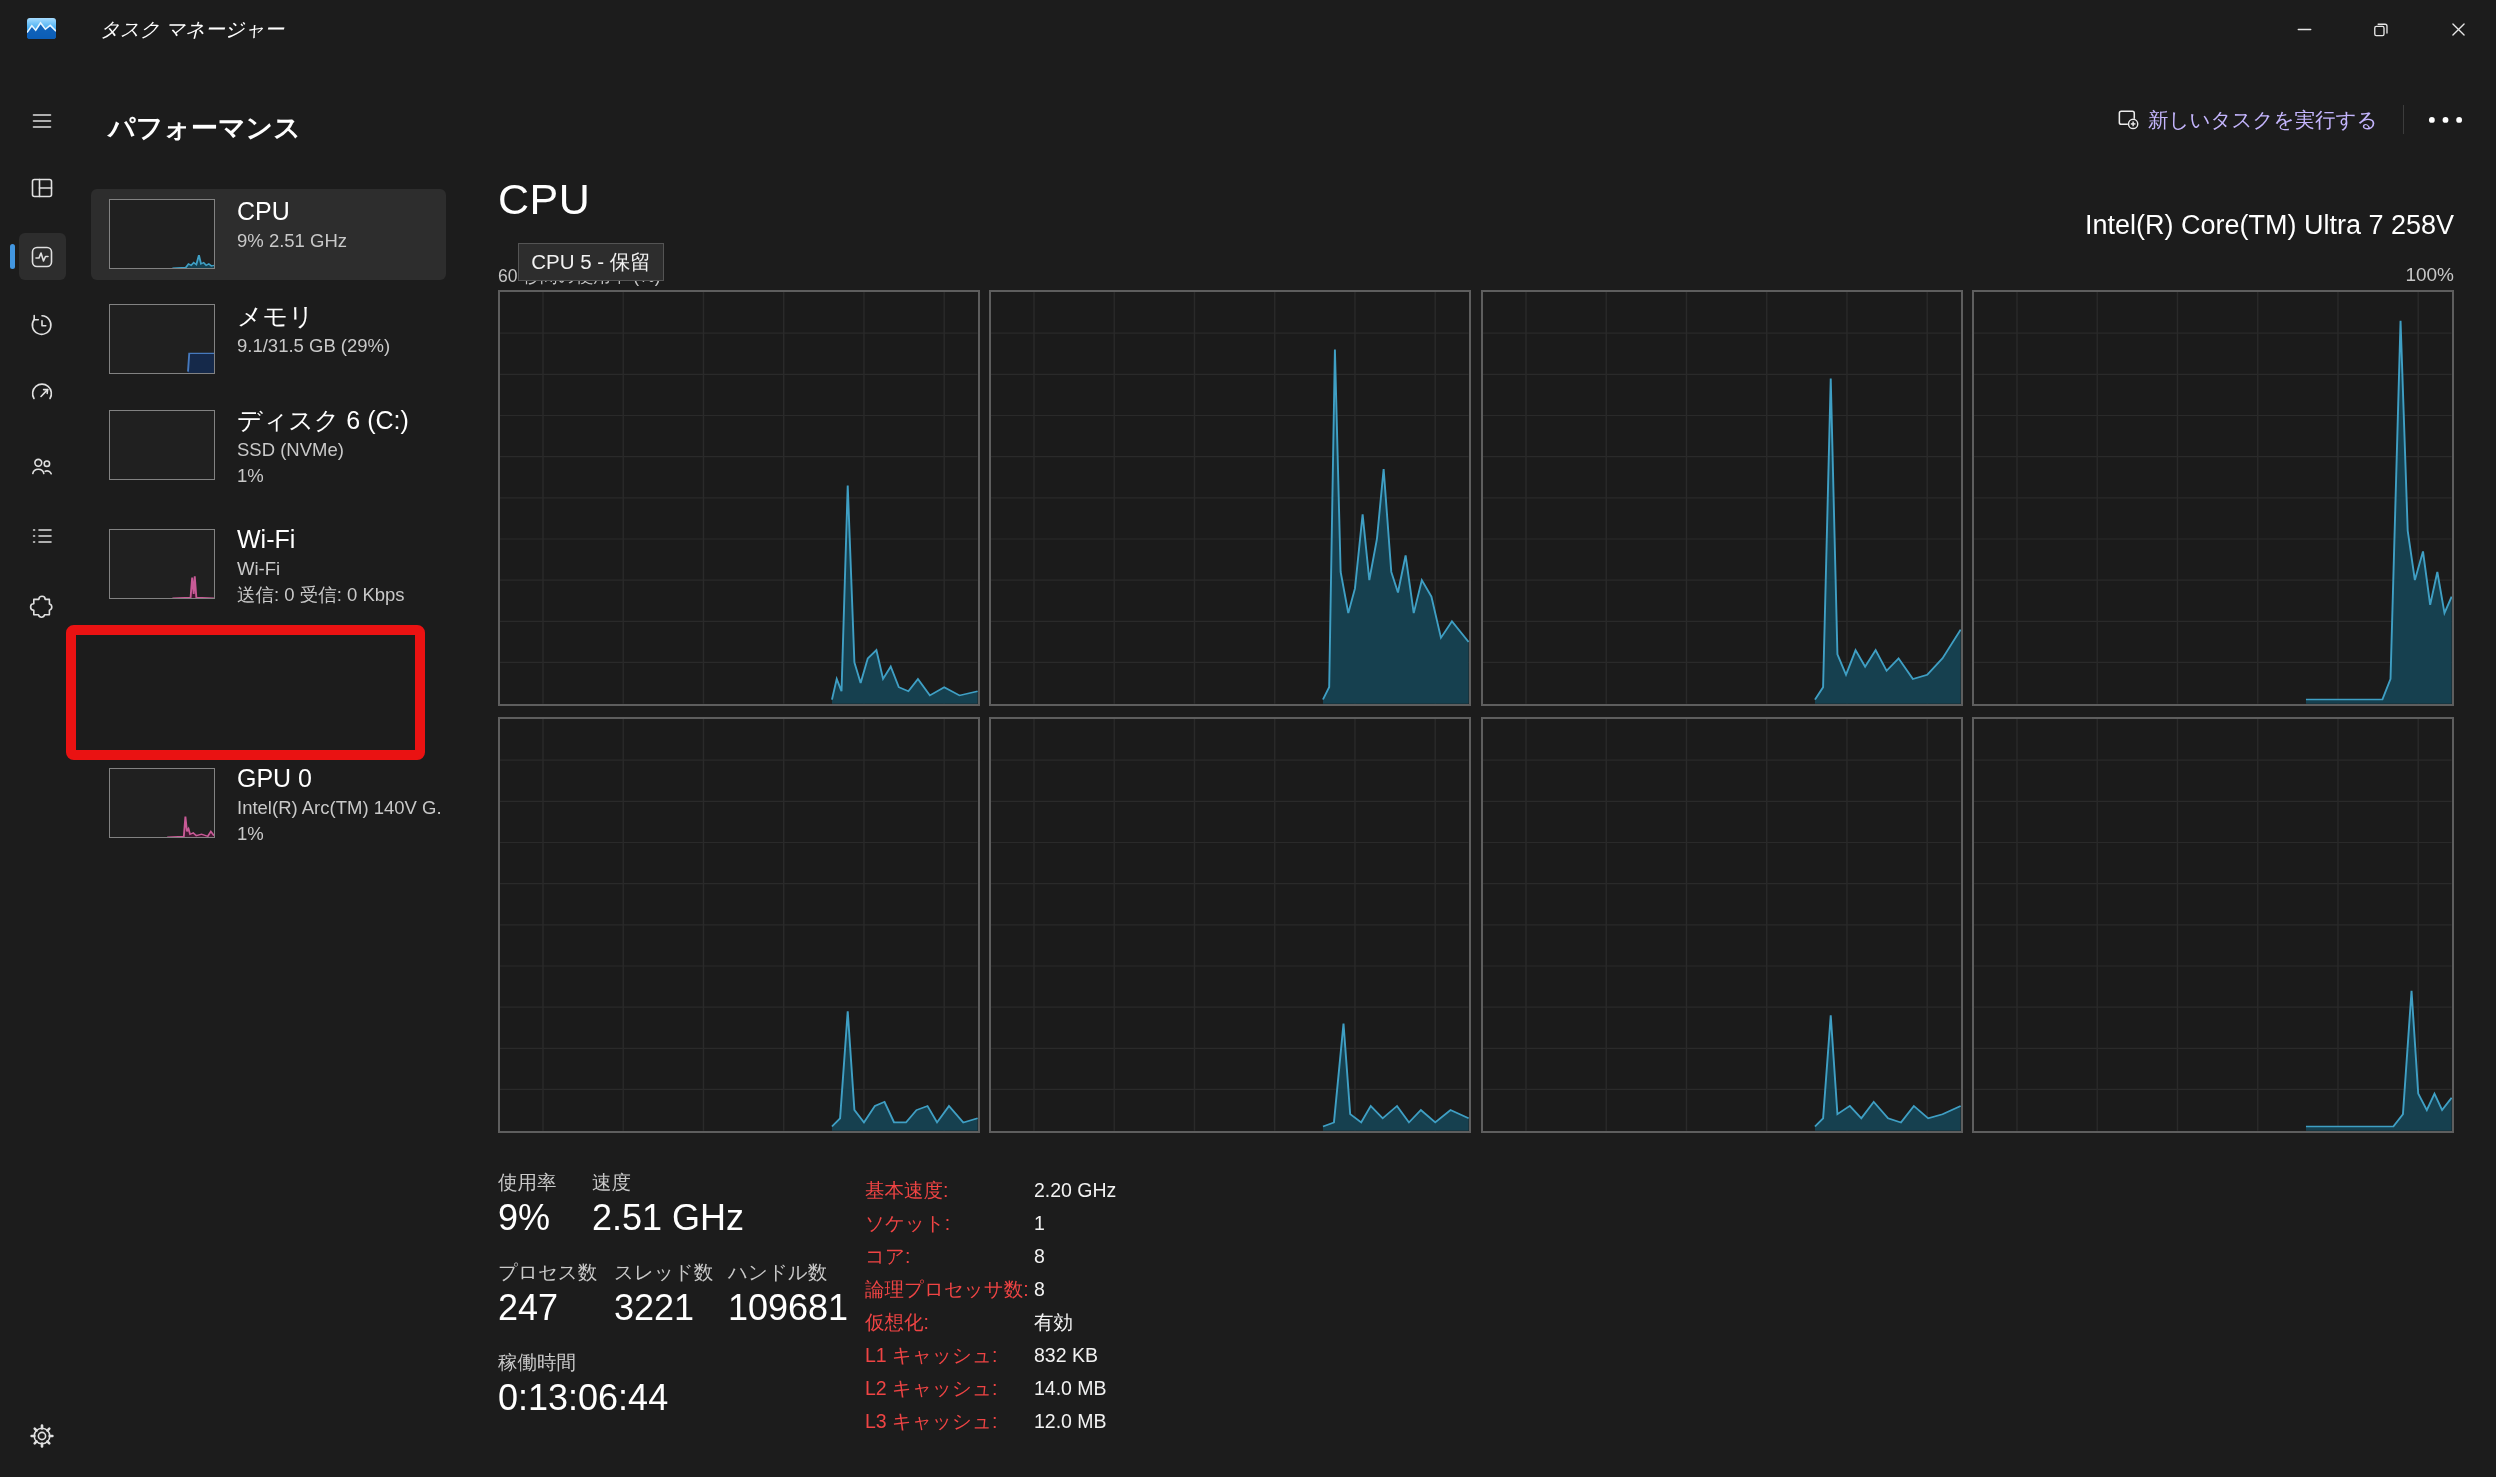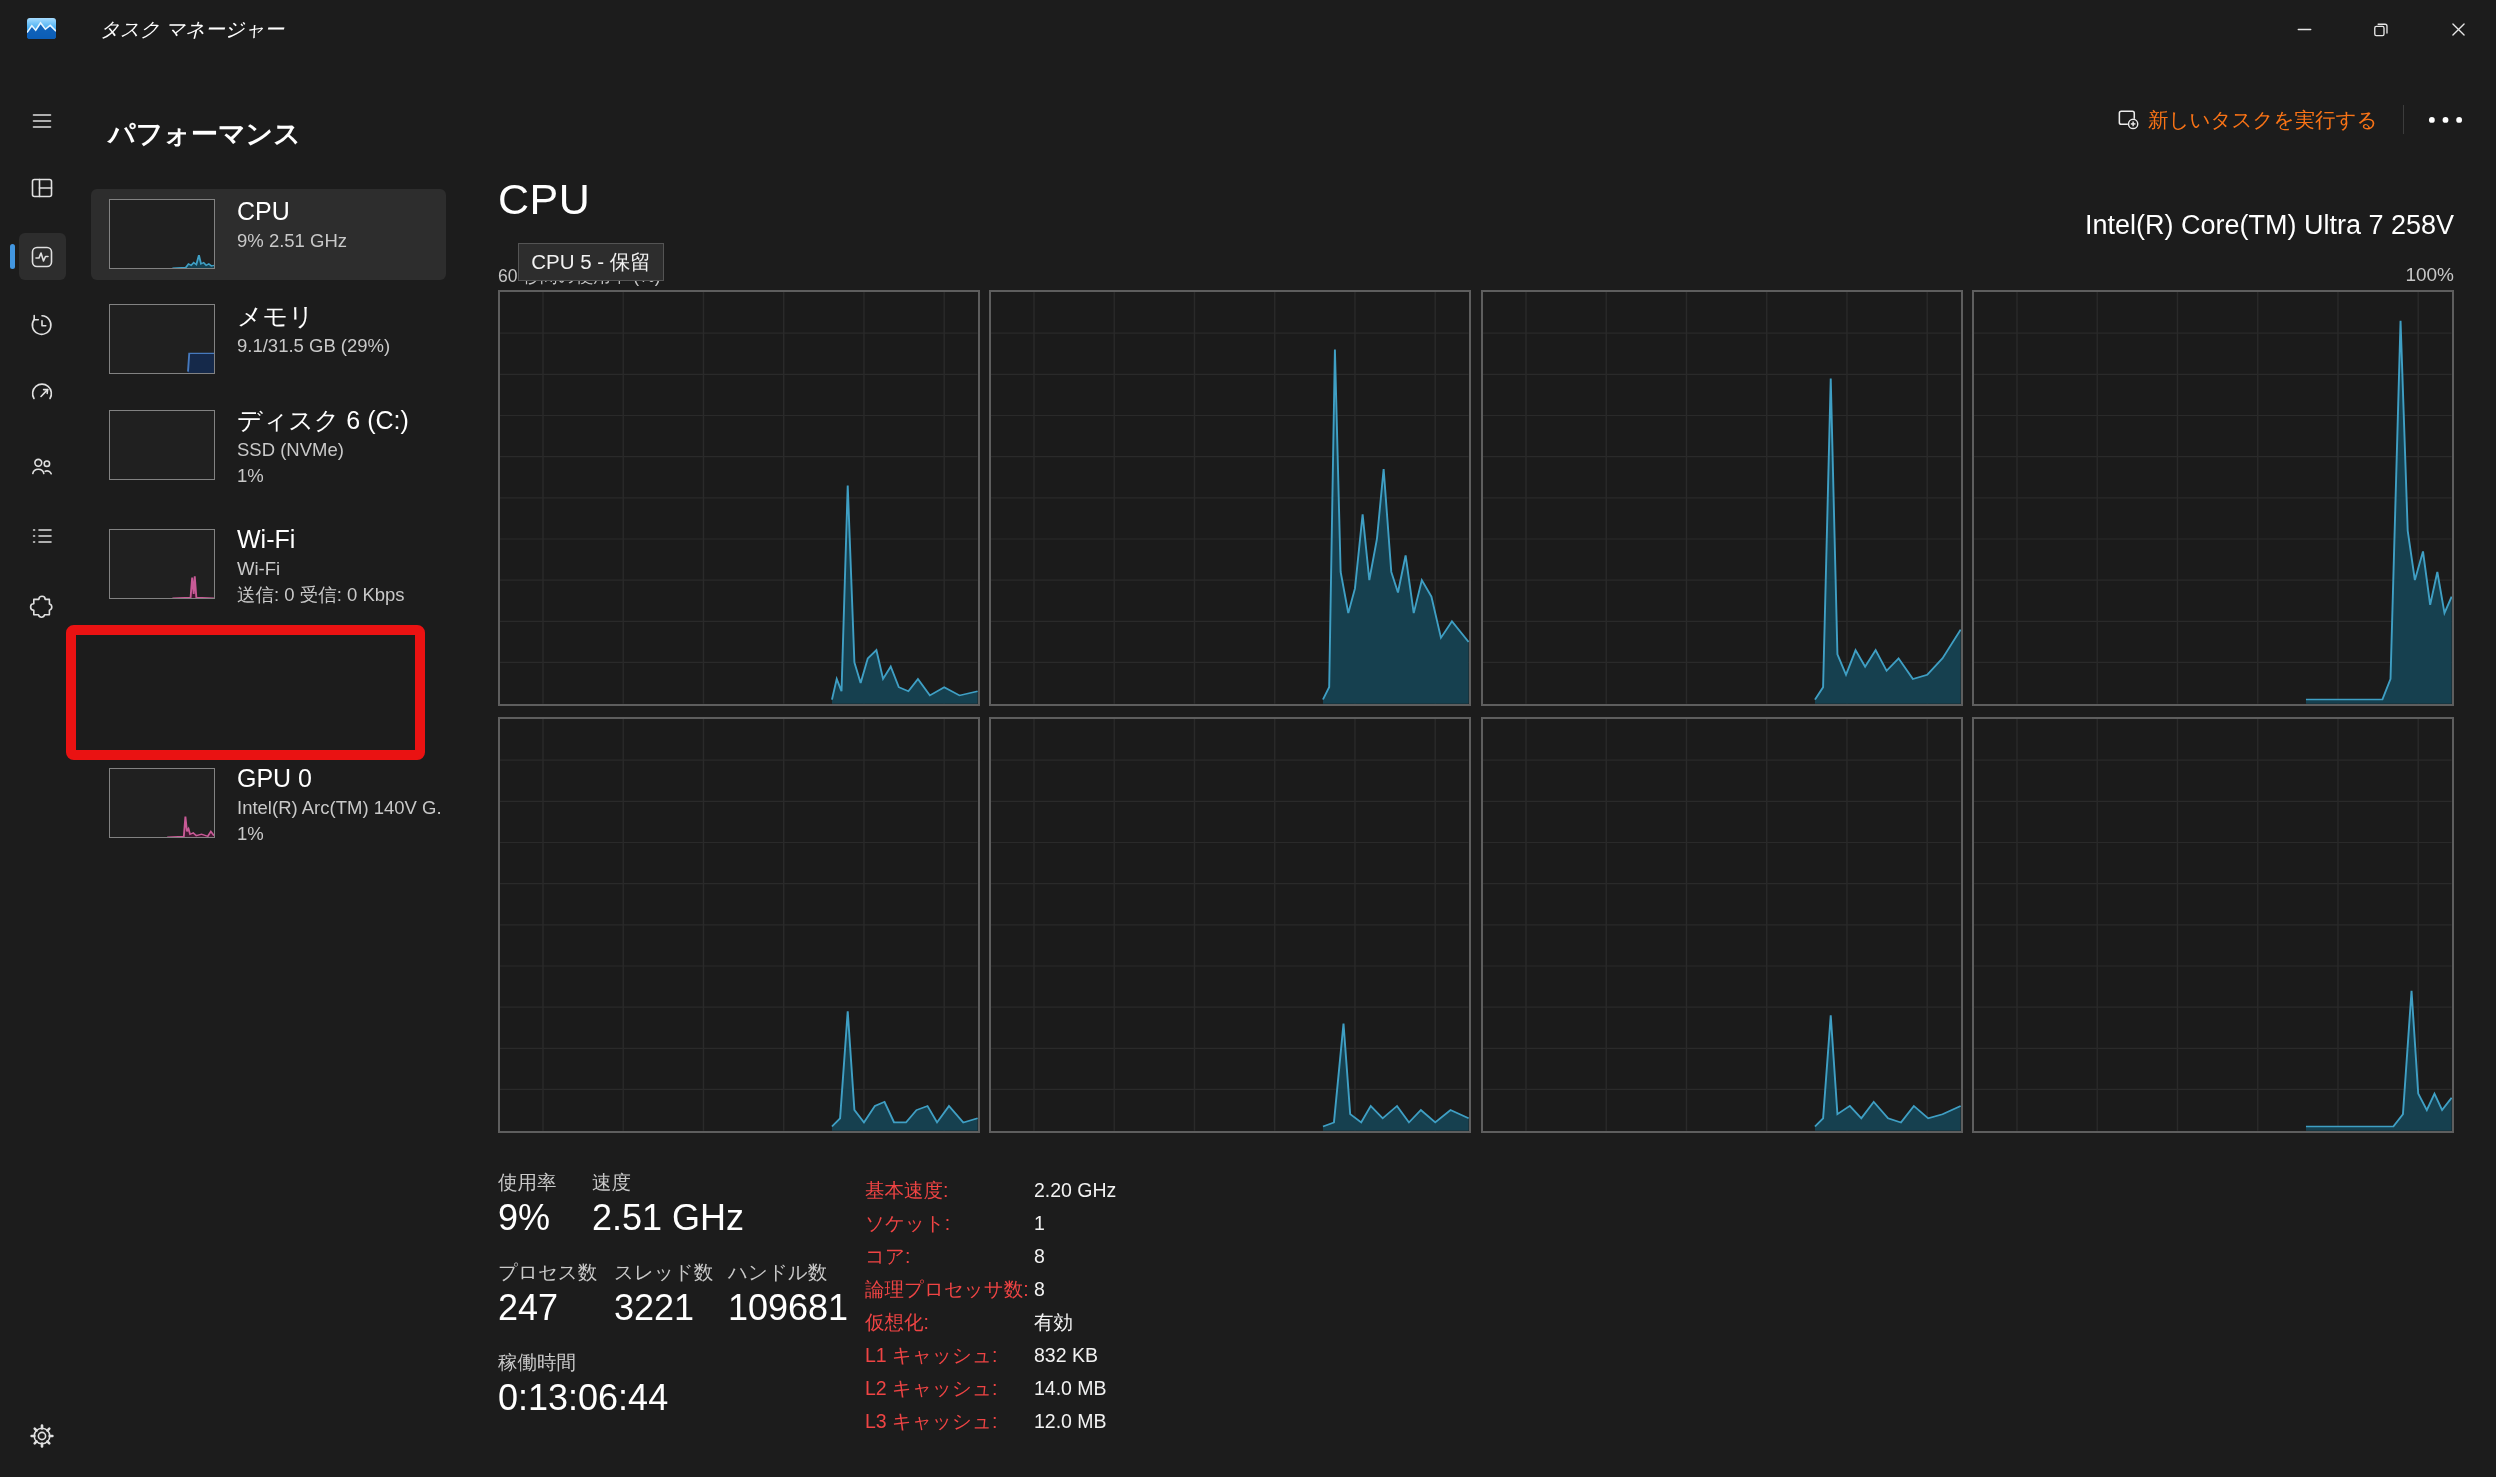--- a/index.html
+++ b/index.html
@@ -19,23 +19,23 @@
   .win-btn{width:77px;height:59px;display:flex;align-items:center;justify-content:center;background:transparent;border:0;padding:0;}
   .win-btn svg{width:25px;height:25px;stroke:#e6e6e6;stroke-width:1.4;fill:none;stroke-linecap:round;}
   
   .rail{position:absolute;left:0;top:59px;bottom:0;width:86px;}
   .rail-btn{position:absolute;left:18.5px;width:47px;height:47px;border:0;background:transparent;border-radius:5.9px;
     display:flex;align-items:center;justify-content:center;padding:0;}
   .rail-btn svg{width:26px;height:26px;stroke:#e0e0e0;stroke-width:1.6;fill:none;stroke-linecap:round;stroke-linejoin:round;}
   .rail-btn.selected{background:#2d2d2d;}
   .rail-pill{position:absolute;left:9.8px;top:185px;width:4.9px;height:25px;border-radius:2.9px;}
   
-  .page-title{position:absolute;left:108px;top:98px;font-size:27px;font-weight:700;color:#fff;}
+  .page-title{position:absolute;left:108px;top:92px;font-size:27px;font-weight:700;color:#fff;}
   .header-actions{position:absolute;right:25px;top:98px;height:43px;display:flex;align-items:center;}
-  .run-task-btn{display:flex;align-items:center;gap:7px;background:transparent;border:0;color:#f97316;
+  .run-task-btn{display:flex;align-items:center;gap:7px;background:transparent;border:0;color:#c4b5fd;
     font-size:20.5px;font-family:Liberation Mono, monospace;padding:5.9px 9.8px;border-radius:3.9px;}
   .run-task-btn svg{width:25px;height:25px;}
   .hdr-divider{width:1px;height:29px;background:#3c3c3c;margin:0 15.6px;}
   .more-btn{background:transparent;border:0;padding:5.9px 7.8px;border-radius:3.9px;display:flex;align-items:center;}
   
   .device-list{position:absolute;left:91px;top:189px;width:355px;height:683px;}
   .card{position:absolute;left:0;width:355px;border-radius:5.9px;display:flex;}
   .card.selected{background:#2d2d2d;}
   .mini-box{position:absolute;left:17.6px;top:9.8px;width:104px;height:68px;background:#202020;border:1px solid #828282;}
   .mini-box svg{position:absolute;inset:0;width:100%;height:100%;}

